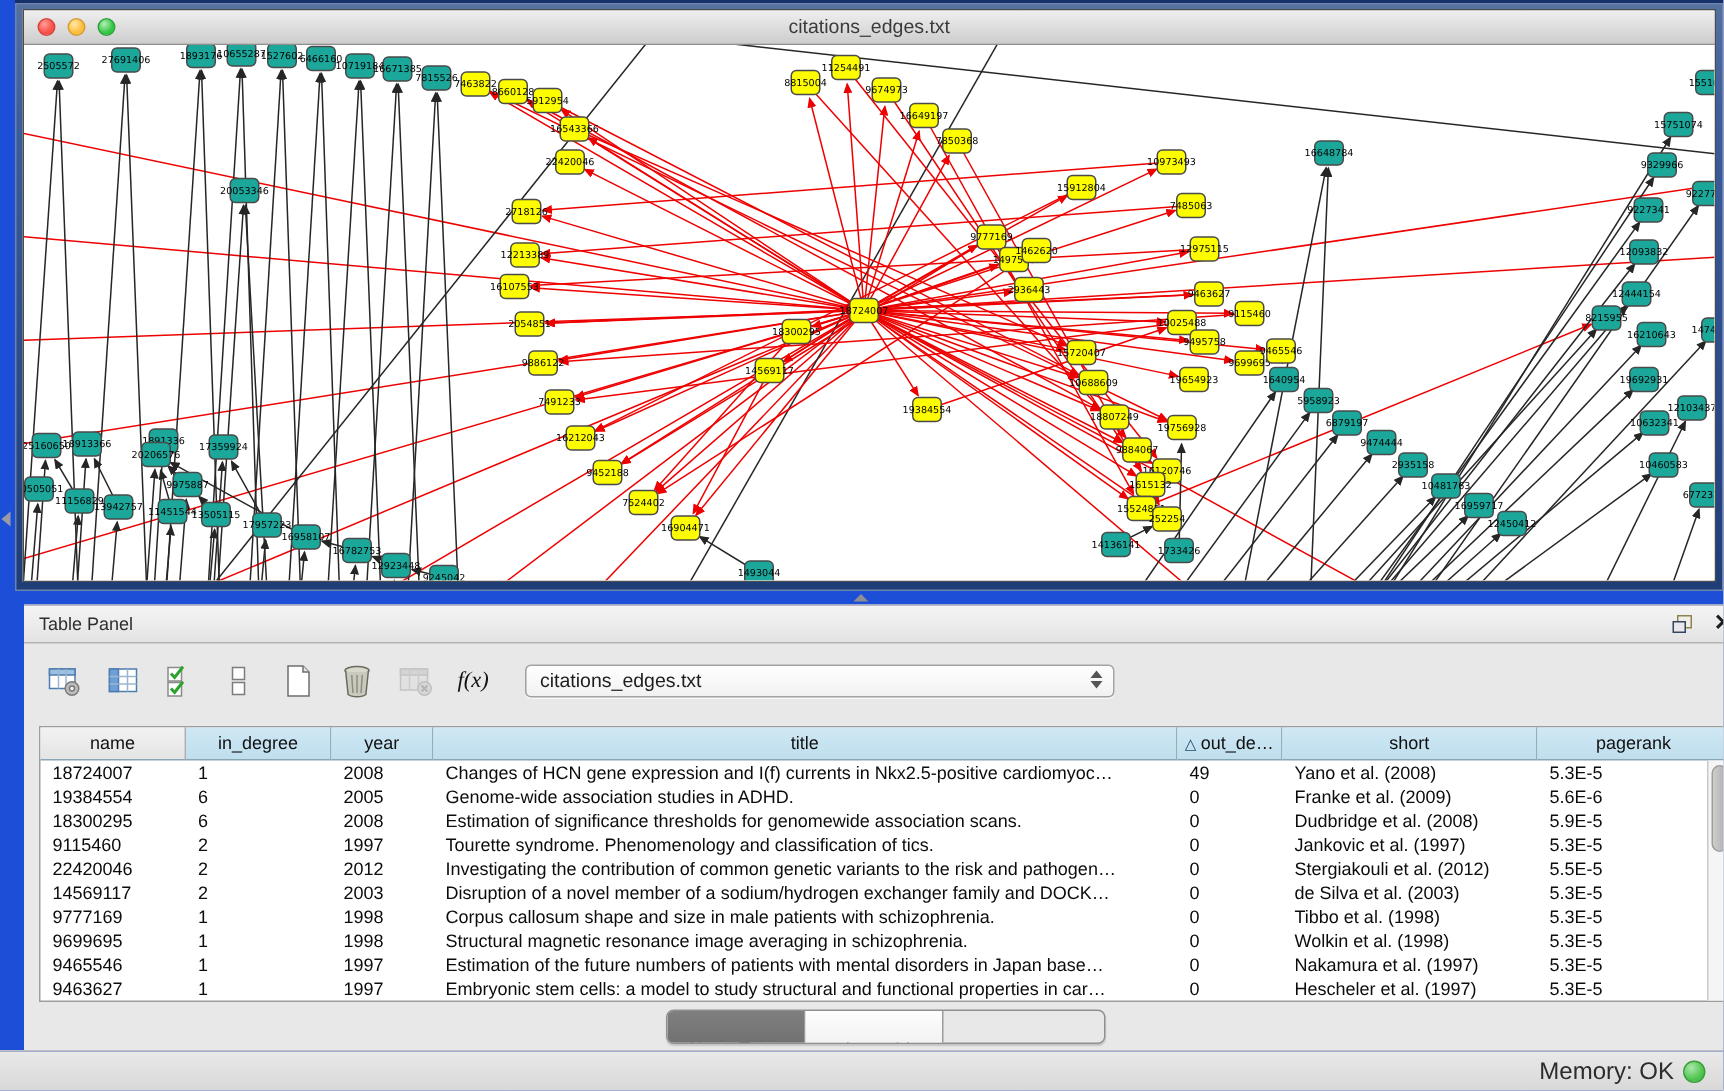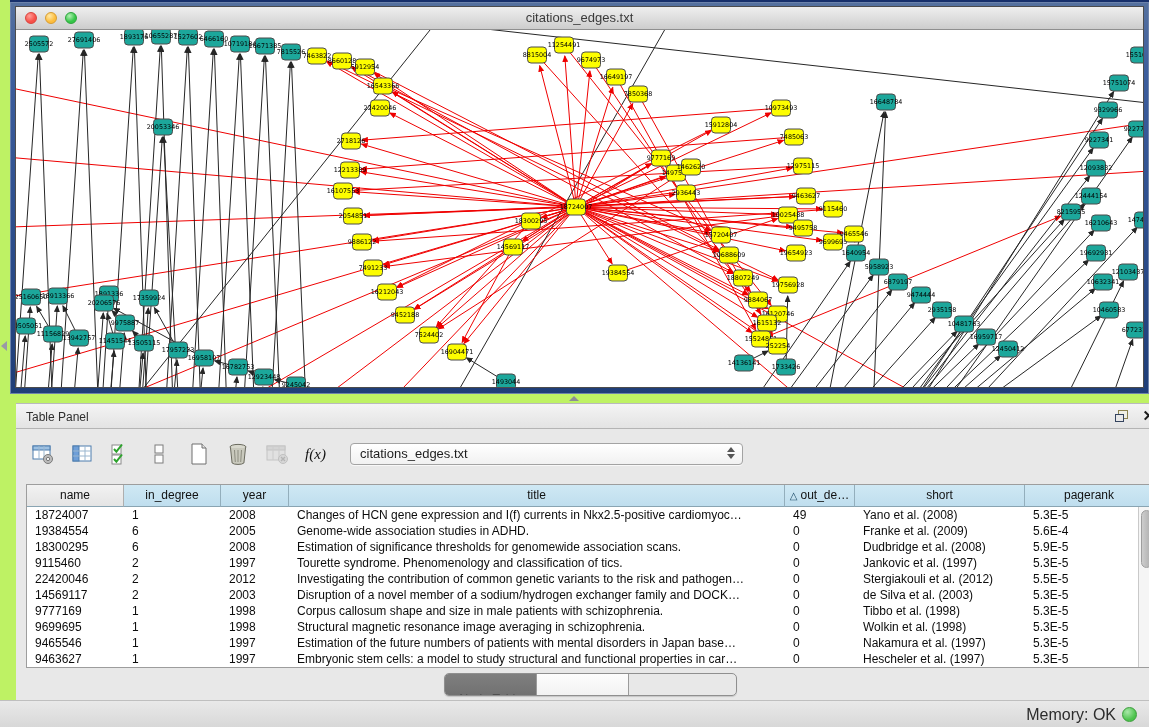--- a/index.html
+++ b/index.html
@@ -1,16 +1,16 @@
 <!DOCTYPE html>
 <html><head>
 <meta charset="utf-8">
 <style>
   html,body{margin:0;padding:0;background:#babac2;}
-  .screen{position:relative;width:1149px;height:727px;background:#bef264;overflow:hidden;
+  .screen{position:relative;width:1149px;height:727px;background:#1d4ed8;overflow:hidden;
           font-family:"Liberation Sans",sans-serif;-webkit-font-smoothing:antialiased;}
   
   .graph-window{position:absolute;left:10px;top:0;width:1139px;height:394px;
     background:linear-gradient(180deg,#55719f 0%,#3d5e9d 18%,#2e4f8e 55%,#1f3e78 100%);
     border-top:2px solid #17306b;box-sizing:border-box;box-shadow:inset 0 0 0 1px #6d83ab;}
   .mac-window{position:absolute;left:5px;top:4px;right:5px;bottom:6px;display:flex;flex-direction:column;
     border:1px solid #4c4c4c;background:#fff;}
   .titlebar{height:22px;flex:0 0 22px;background:linear-gradient(#efefef,#cdcdcd);
     border-bottom:1px solid #8f8f8f;position:relative;}
   .traffic{position:absolute;left:9px;top:5px;display:flex;gap:8px;}
@@ -775,21 +775,21 @@
             <div class="td">Yano et al. (2008)</div>
             <div class="td">5.3E-5</div>
           </div>
           <div class="tbl-row">
             <div class="td">19384554</div>
             <div class="td">6</div>
             <div class="td">2005</div>
             <div class="td">Genome-wide association studies in ADHD.</div>
             <div class="td">0</div>
             <div class="td">Franke et al. (2009)</div>
-            <div class="td">5.6E-4</div>
+            <div class="td">5.6E-6</div>
           </div>
           <div class="tbl-row">
             <div class="td">18300295</div>
             <div class="td">6</div>
             <div class="td">2008</div>
             <div class="td">Estimation of significance thresholds for genomewide association scans.</div>
             <div class="td">0</div>
             <div class="td">Dudbridge et al. (2008)</div>
             <div class="td">5.9E-5</div>
           </div>

